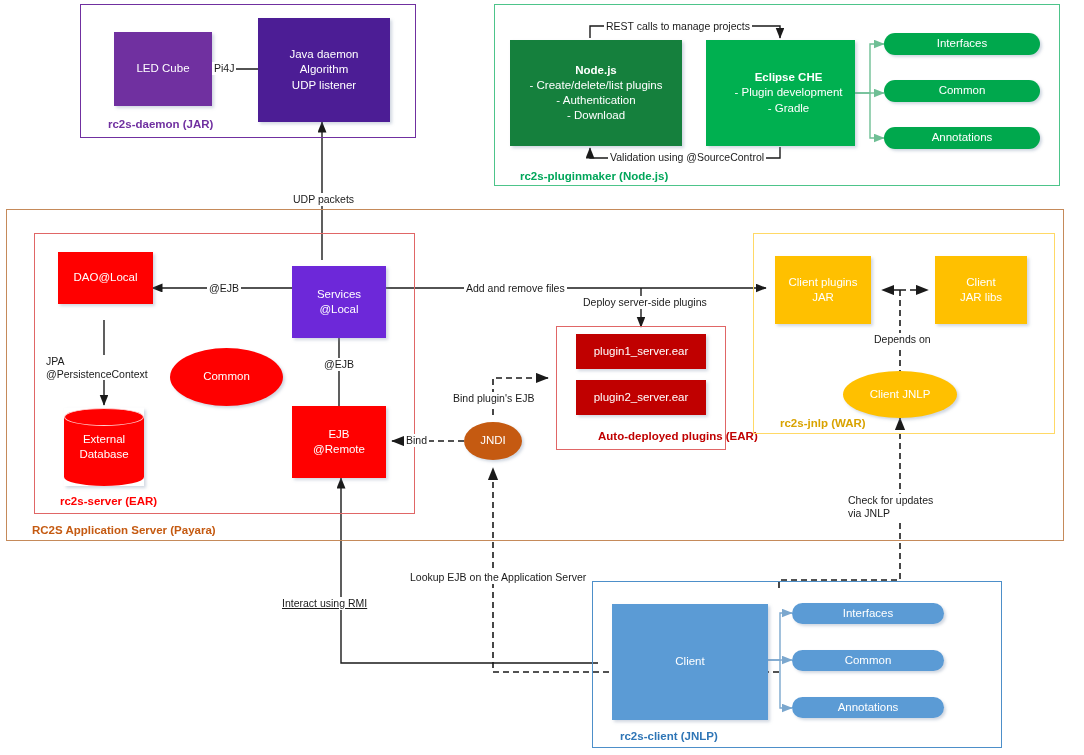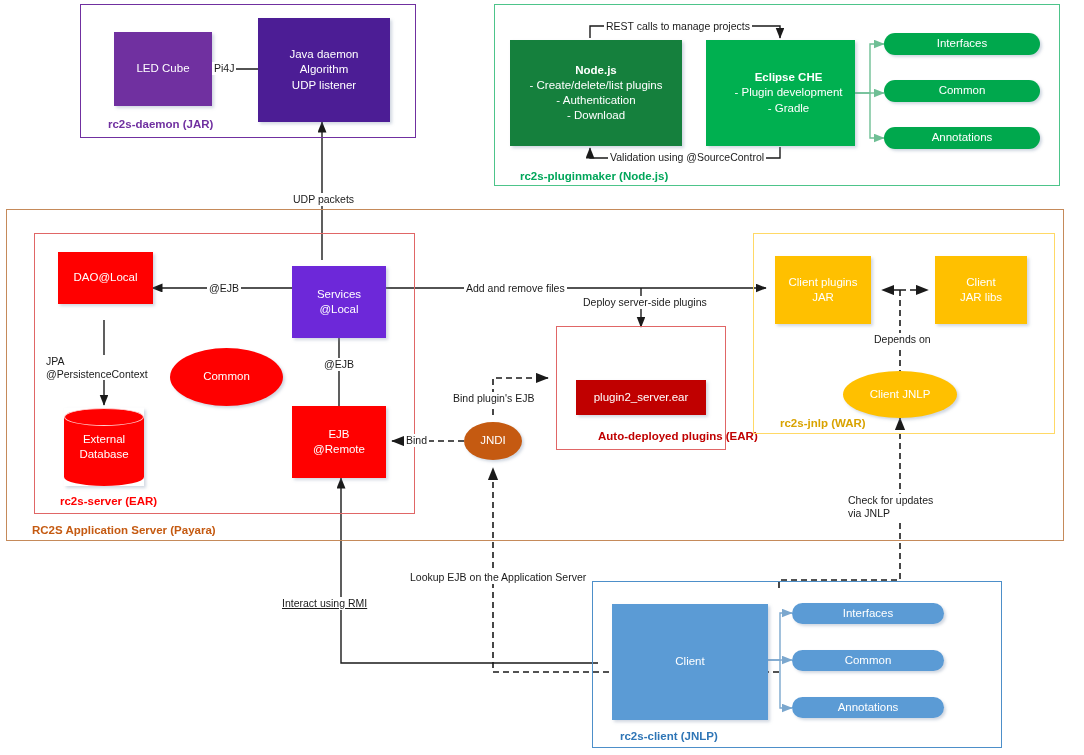--- a/index.html
+++ b/index.html
@@ -290,20 +290,23 @@
   <div class="elabel" style="left:322px; top:358px;">@EJB</div>
   <div class="elabel" style="left:44px; top:355px;">
     <span>JPA</span><br>
     <span>@PersistenceContext</span>
   </div>
 
   <div class="abs group" style="left:556px; top:326px; width:170px; height:124px; border-color:#E06666;">
   </div>
   <div class="group-label" style="left:578px; top:430px; color:#C00000;">Auto-deployed plugins (EAR)</div>
 
+  <div class="abs node" style="left:576px; top:334px; width:130px; height:35px; background:#C00000;">
+    <span>plugin1_server.ear</span>
+  </div>
   <div class="abs node" style="left:576px; top:380px; width:130px; height:35px; background:#C00000;">
     <span>plugin2_server.ear</span>
   </div>
 
   <div class="abs node ellipse" style="left:464px; top:422px; width:58px; height:38px; background:#C55A11;">
     <span>JNDI</span>
   </div>
 
   <div class="elabel" style="left:464px; top:282px;">Add and remove files</div>
   <div class="elabel" style="left:581px; top:296px;">Deploy server-side plugins</div>

